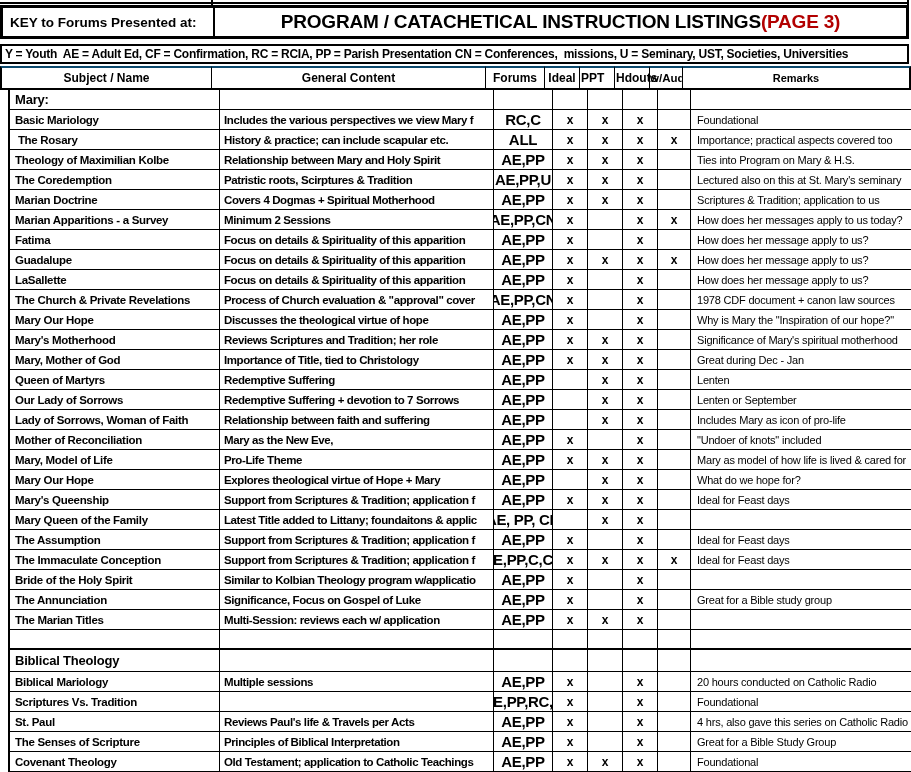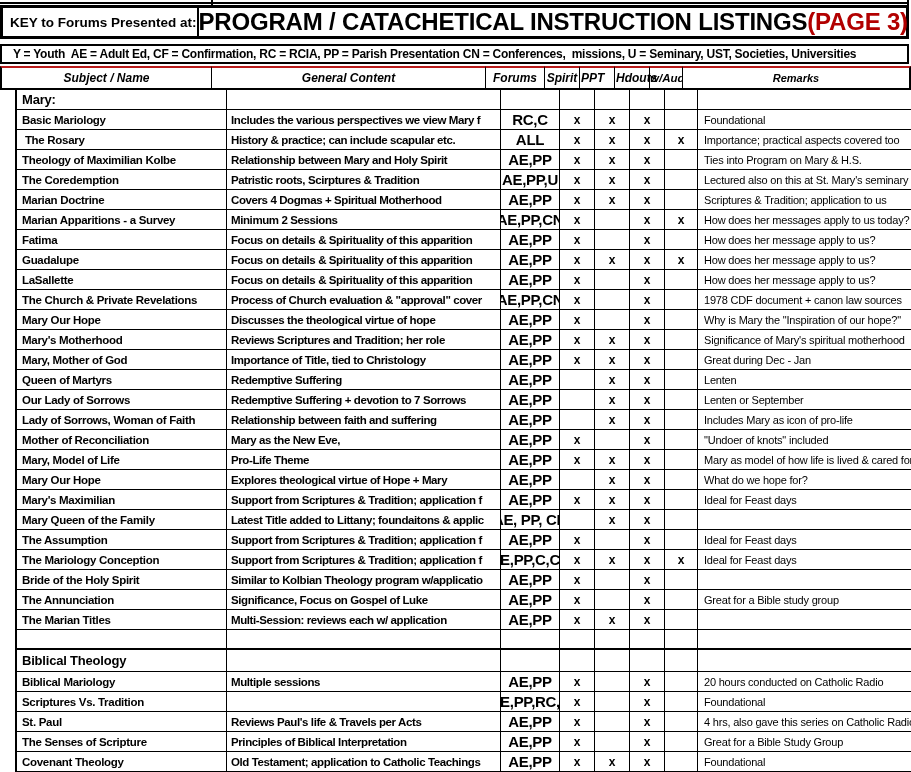--- a/index.html
+++ b/index.html
@@ -21,52 +21,52 @@
     box-sizing:border-box;border:3px solid #000;
     display:flex;align-items:stretch;
   }
   .title-left{
     width:212px;box-sizing:border-box;border-right:2px solid #000;
     display:flex;align-items:center;padding-left:7px;
     font-size:13.5px;font-weight:bold;white-space:pre;
   }
   .title-right{
     flex:1;display:flex;align-items:center;justify-content:center;
-    font-size:24px;font-weight:bold;white-space:pre;letter-spacing:-0.2px;
+    font-size:19px;font-weight:bold;white-space:pre;letter-spacing:-0.2px;
   }
   .page-red{}
 
   
   .keyrow{
     position:absolute;top:44px;left:0;width:909px;height:20px;
     box-sizing:border-box;border:2px solid #000;
     display:flex;align-items:center;
     font-size:12px;font-weight:bold;white-space:pre;
-    padding-left:11px;letter-spacing:-0.25px;overflow:hidden;
+    padding-left:3px;letter-spacing:-0.25px;overflow:hidden;
   }
 
   
   .headrow{
     position:absolute;top:66px;left:0;width:911px;height:24px;
     box-sizing:border-box;
     display:grid;grid-template-columns:212px 274px 59px 35px 35px 35px 33px 228px;
   }
   .headrow .cell{
     box-sizing:border-box;
-    border-top:2px solid #b91c1c;border-bottom:2px solid #000;border-right:1px solid #000;
+    border-top:2px solid #0c4a6e;border-bottom:2px solid #000;border-right:1px solid #000;
     display:flex;align-items:center;justify-content:center;
-    font-size:12px;font-weight:bold;white-space:pre;font-style:italic;
+    font-size:12px;font-weight:bold;white-space:pre;
   }
   .headrow .cell:first-child{border-left:2px solid #000;}
   .headrow .cell:last-child{border-right:2px solid #000;font-size:11px;}
   .headrow .h-hdouts{overflow:visible;justify-content:flex-start;padding-left:1px;}
   .headrow .h-waudio{overflow:hidden;justify-content:flex-start;font-size:11.5px;}
 
   
-  .tbody{position:absolute;top:90px;left:15px;width:750px;}
+  .tbody{position:absolute;top:90px;left:8px;width:750px;}
   .row{
     display:grid;grid-template-columns:212px 274px 59px 35px 35px 35px 33px 228px;
     height:20px;box-sizing:border-box;
   }
   .row.tall{height:22px;}
   .cellb{
     box-sizing:border-box;
     border-right:1px solid #000;border-bottom:1px solid #000;
     overflow:hidden;white-space:pre;
     display:flex;align-items:center;
@@ -99,21 +99,21 @@
       <span class="page-red" style="color: rgb(178, 0, 0);">(PAGE 3)</span>
     </div>
   </div>
 
   <div class="keyrow">Y = Youth  AE = Adult Ed, CF = Confirmation, RC = RCIA, PP = Parish Presentation CN = Conferences,  missions, U = Seminary, UST, Societies, Universities</div>
 
   <div class="headrow">
     <div class="cell">Subject / Name</div>
     <div class="cell">General Content</div>
     <div class="cell">Forums</div>
-    <div class="cell">Spirit</div>
+    <div class="cell">Ideal</div>
     <div class="cell h-hdouts">PPT</div>
     <div class="cell h-hdouts">Hdouts</div>
     <div class="cell h-waudio">w/Audio</div>
     <div class="cell">Remarks</div>
   </div>
 
   <div class="tbody">
       <div class="row section">
         <div class="cellb c-subject">Mary:</div>
         <div class="cellb c-content"></div>
@@ -308,21 +308,21 @@
         <div class="cellb c-subject">Mary Our Hope</div>
         <div class="cellb c-content">Explores theological virtue of Hope + Mary</div>
         <div class="cellb c-forums">AE,PP</div>
         <div class="cellb c-mark"></div>
         <div class="cellb c-mark">x</div>
         <div class="cellb c-mark">x</div>
         <div class="cellb c-mark"></div>
         <div class="cellb c-remarks">What do we hope for?</div>
       </div>
       <div class="row">
-        <div class="cellb c-subject">Mary's Maximilian</div>
+        <div class="cellb c-subject">Mary's Queenship</div>
         <div class="cellb c-content">Support from Scriptures &amp; Tradition; application f</div>
         <div class="cellb c-forums">AE,PP</div>
         <div class="cellb c-mark">x</div>
         <div class="cellb c-mark">x</div>
         <div class="cellb c-mark">x</div>
         <div class="cellb c-mark"></div>
         <div class="cellb c-remarks">Ideal for Feast days</div>
       </div>
       <div class="row">
         <div class="cellb c-subject">Mary Queen of the Family</div>
@@ -338,21 +338,21 @@
         <div class="cellb c-subject">The Assumption</div>
         <div class="cellb c-content">Support from Scriptures &amp; Tradition; application f</div>
         <div class="cellb c-forums">AE,PP</div>
         <div class="cellb c-mark">x</div>
         <div class="cellb c-mark"></div>
         <div class="cellb c-mark">x</div>
         <div class="cellb c-mark"></div>
         <div class="cellb c-remarks">Ideal for Feast days</div>
       </div>
       <div class="row">
-        <div class="cellb c-subject">The Mariology Conception</div>
+        <div class="cellb c-subject">The Immaculate Conception</div>
         <div class="cellb c-content">Support from Scriptures &amp; Tradition; application f</div>
         <div class="cellb c-forums">AE,PP,C,CN</div>
         <div class="cellb c-mark">x</div>
         <div class="cellb c-mark">x</div>
         <div class="cellb c-mark">x</div>
         <div class="cellb c-mark">x</div>
         <div class="cellb c-remarks">Ideal for Feast days</div>
       </div>
       <div class="row">
         <div class="cellb c-subject">Bride of the Holy Spirit</div>

